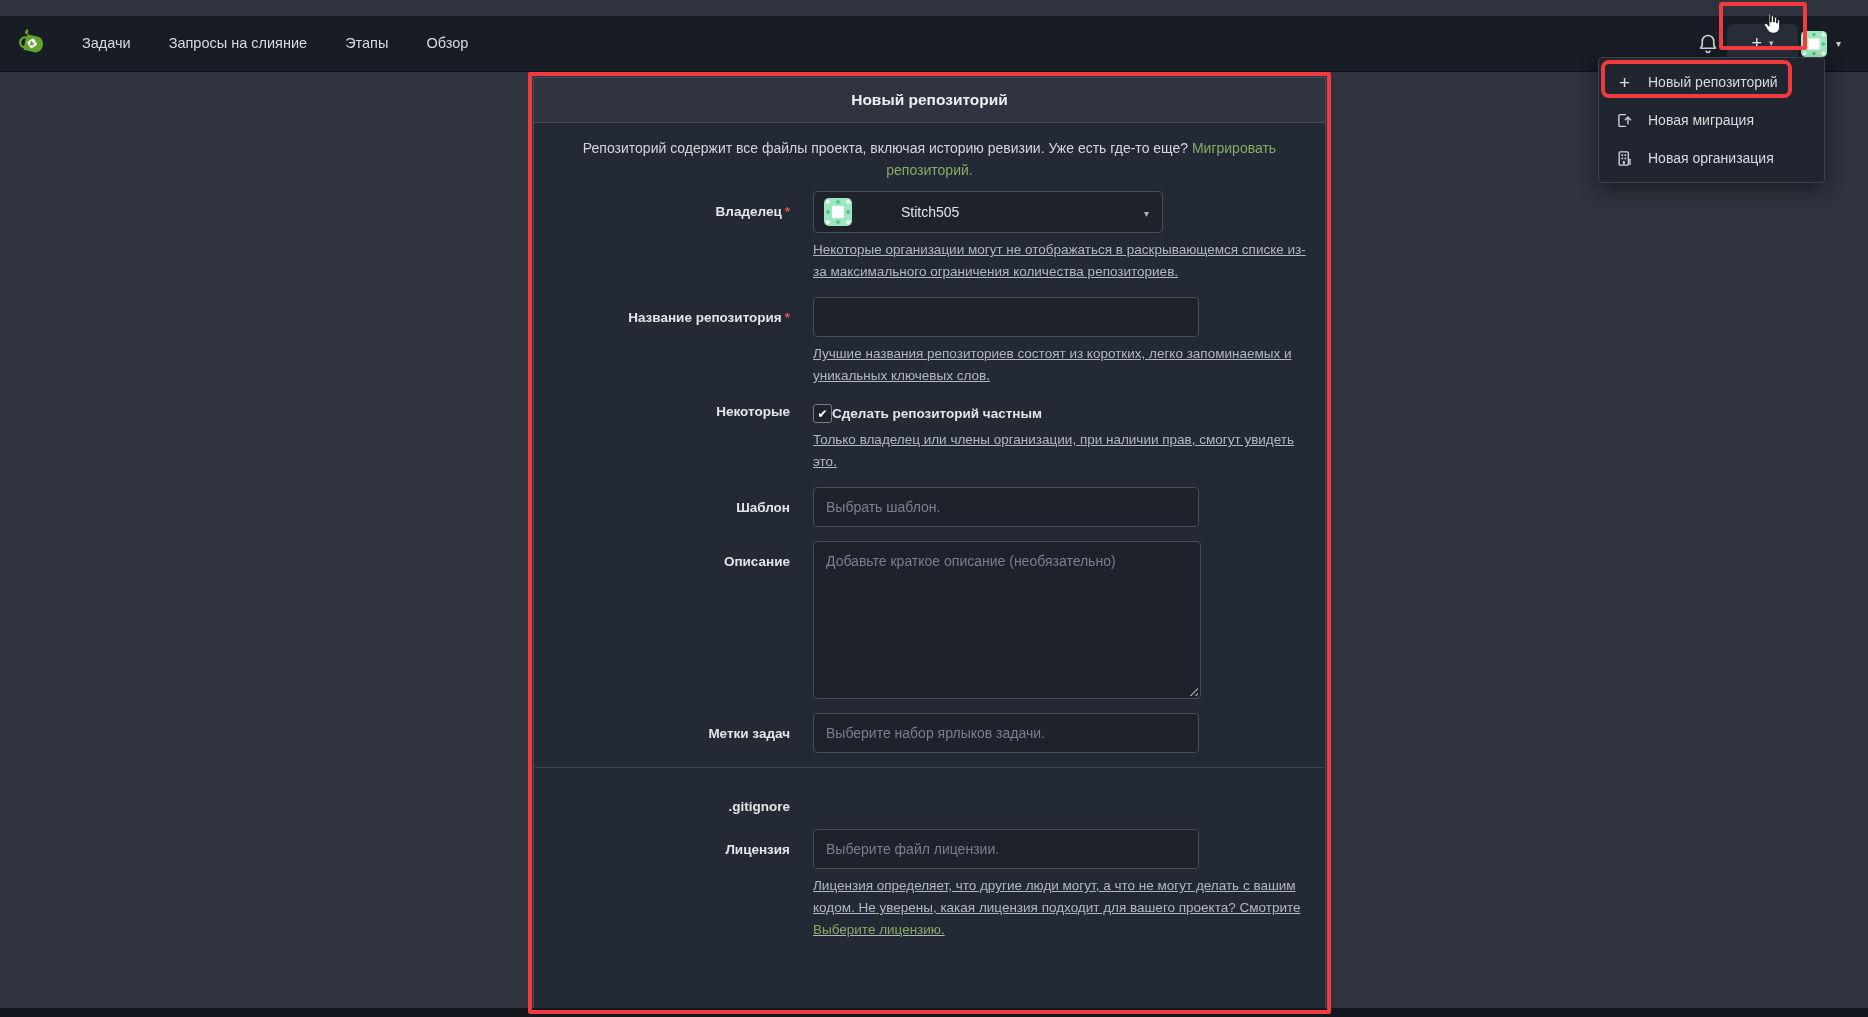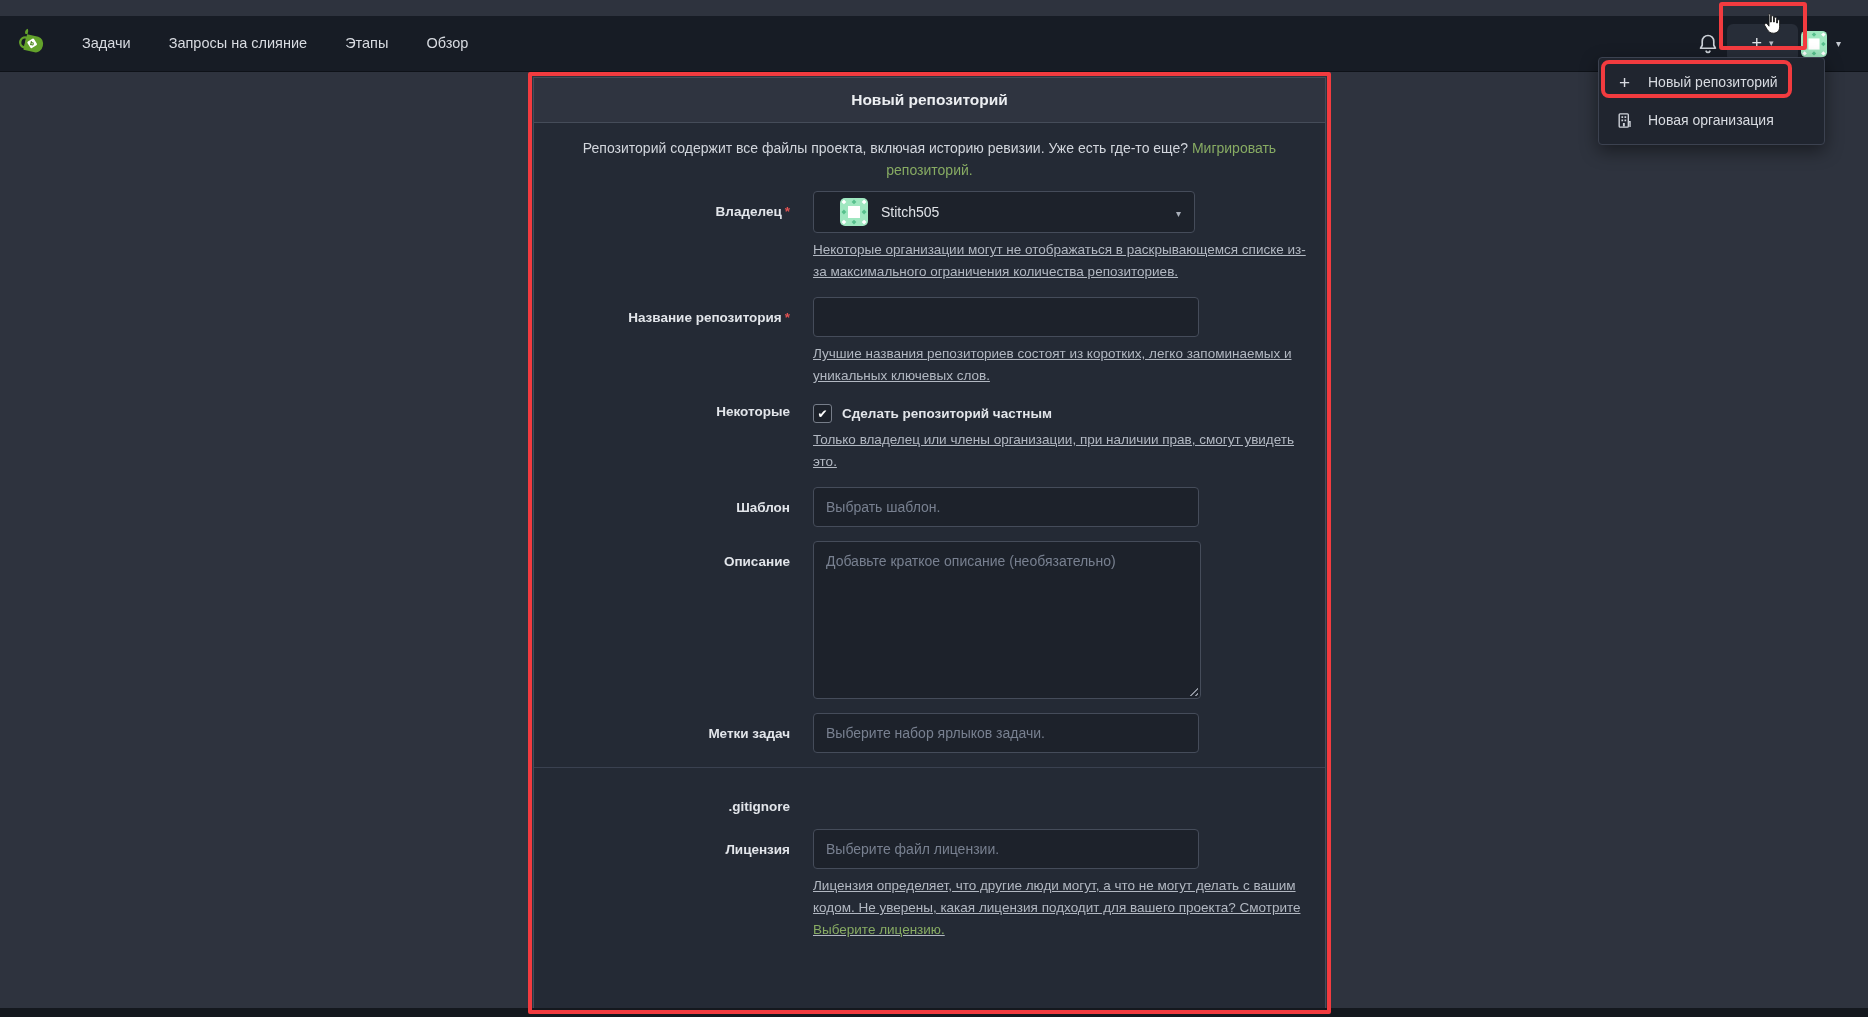--- a/index.html
+++ b/index.html
@@ -75,34 +75,34 @@
   .req{color:#e05252;margin-left:3px;font-weight:bold;}
   .ffield{margin-left:7px;width:505px;}
   .tinput,.select,.tarea{
     background:#1d222b;border:1px solid #454c5a;border-radius:4px;
     color:#d6dae0;font-size:14px;font-family:"Liberation Sans",sans-serif;
     box-sizing:border-box;
   }
   .tinput{width:386px;height:40px;padding:0 12px;outline:none;}
   .tinput::placeholder,.tarea::placeholder{color:#788090;opacity:1;}
   .select{
-    width:382px;height:42px;position:relative;cursor:pointer;
-    display:flex;align-items:center;padding:0 34px 0 26px;
+    width:350px;height:42px;position:relative;cursor:pointer;
+    display:flex;align-items:center;padding:0 34px 0 10px;gap:36px;
   }
   .avatar-sm{width:28px;height:28px;flex-shrink:0;margin-right:13px;}
   .sel-text{font-size:14px;color:#e0e3e8;}
   .sel-caret{position:absolute;right:13px;top:16px;font-size:10px;color:#aab0ba;}
   .help{margin-top:6px;font-size:13.5px;line-height:22px;color:#b2b8c2;text-decoration:underline;}
   .check-line{display:flex;align-items:center;padding-top:3px;}
   .checkbox{
     width:17px;height:17px;background:#1d222b;border:1px solid #767d89;border-radius:3px;
     display:flex;align-items:center;justify-content:center;cursor:pointer;flex-shrink:0;
   }
   .checkbox .chk{color:#ffffff;font-size:12px;line-height:1;}
-  .check-label{margin-left:10px;font-size:13.5px;font-weight:bold;color:#e2e5ea;cursor:pointer;}
+  .check-label{font-size:13.5px;font-weight:bold;color:#e2e5ea;cursor:pointer;}
   .tarea-wrap{position:relative;width:388px;}
   .tarea{width:388px;height:158px;padding:11px 12px;resize:none;outline:none;display:block;}
   .resize-handle{
     position:absolute;right:3px;bottom:3px;width:10px;height:10px;
     background:repeating-linear-gradient(135deg,transparent 0 2px,#8b919c 2px 3.2px);
     clip-path:polygon(100% 0,100% 100%,0 100%);
   }
   .divider{border-top:1px solid #3a4150;margin:14px 0 18px 0;}
   
   .footer-strip{position:absolute;left:0;bottom:0;width:1868px;height:9px;background:#14181e;z-index:3;}
@@ -153,20 +153,30 @@
       <rect x="22.4" y="12.3" width="3.4" height="3.4" transform="rotate(45 24.1 14)"></rect>
     </g>
   </svg>
   <span class="avatar-caret caret">▾</span>
 </div>
 
 <div class="create-menu">
   <div class="menu-item">
     <span class="mi-icon mi-plus">+</span>
     <span>Новый репозиторий</span>
+  </div>
+  <div class="menu-item">
+    <span class="mi-icon">
+      <svg width="17" height="17" viewBox="0 0 16 16" fill="none" stroke="currentColor" stroke-width="1.3" stroke-linecap="round" stroke-linejoin="round">
+        <path d="M8.8 2.5H3.9a1.2 1.2 0 0 0-1.2 1.2v8.6a1.2 1.2 0 0 0 1.2 1.2h4.9"></path>
+        <path d="M11.2 11V5"></path>
+        <path d="M8.7 7.4 11.2 4.9 13.7 7.4"></path>
+      </svg>
+    </span>
+    <span>Новая миграция</span>
   </div>
   <div class="menu-item">
     <span class="mi-icon">
       <svg width="17" height="17" viewBox="0 0 16 16">
         <rect x="3" y="1.8" width="8.6" height="12.4" rx="0.9" fill="none" stroke="currentColor" stroke-width="1.3"></rect>
         <path fill="currentColor" d="M5.1 4.1h1.6v1.6H5.1zM8 4.1h1.6v1.6H8zM5.1 7h1.6v1.6H5.1zM8 7h1.6v1.6H8zM6.5 10.4h1.8v3.2H6.5z"></path>
         <path d="M11.6 9.2h1.6v5" fill="none" stroke="currentColor" stroke-width="1.3"></path>
       </svg>
     </span>
     <span>Новая организация</span>

